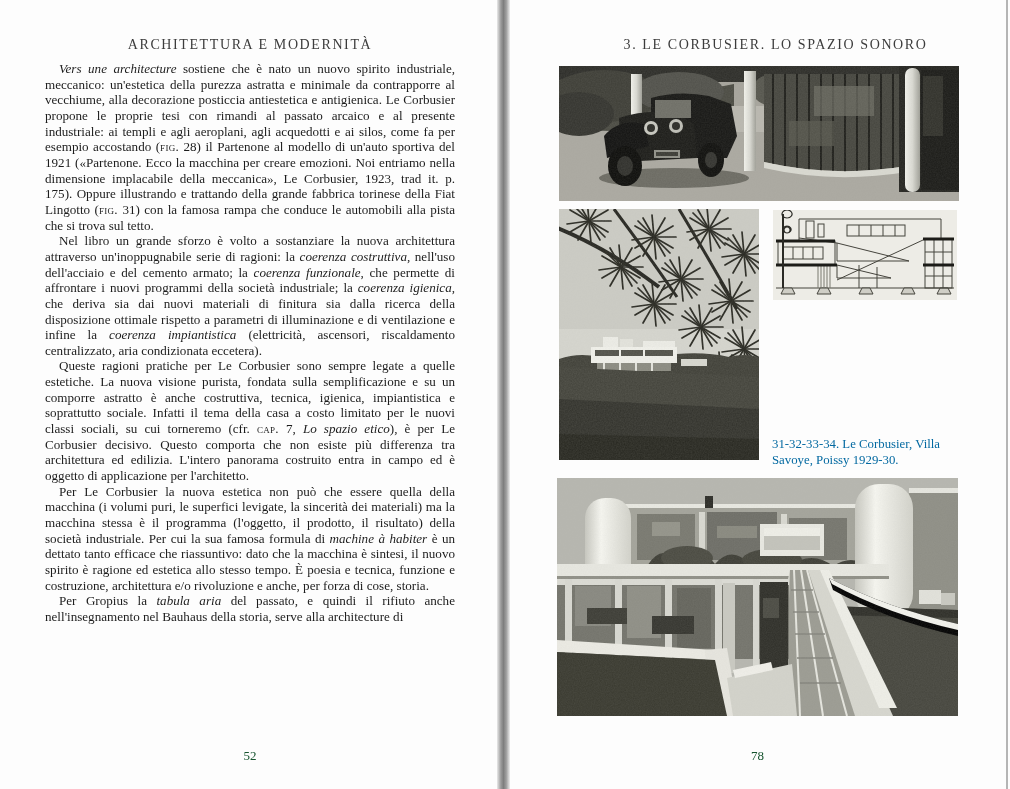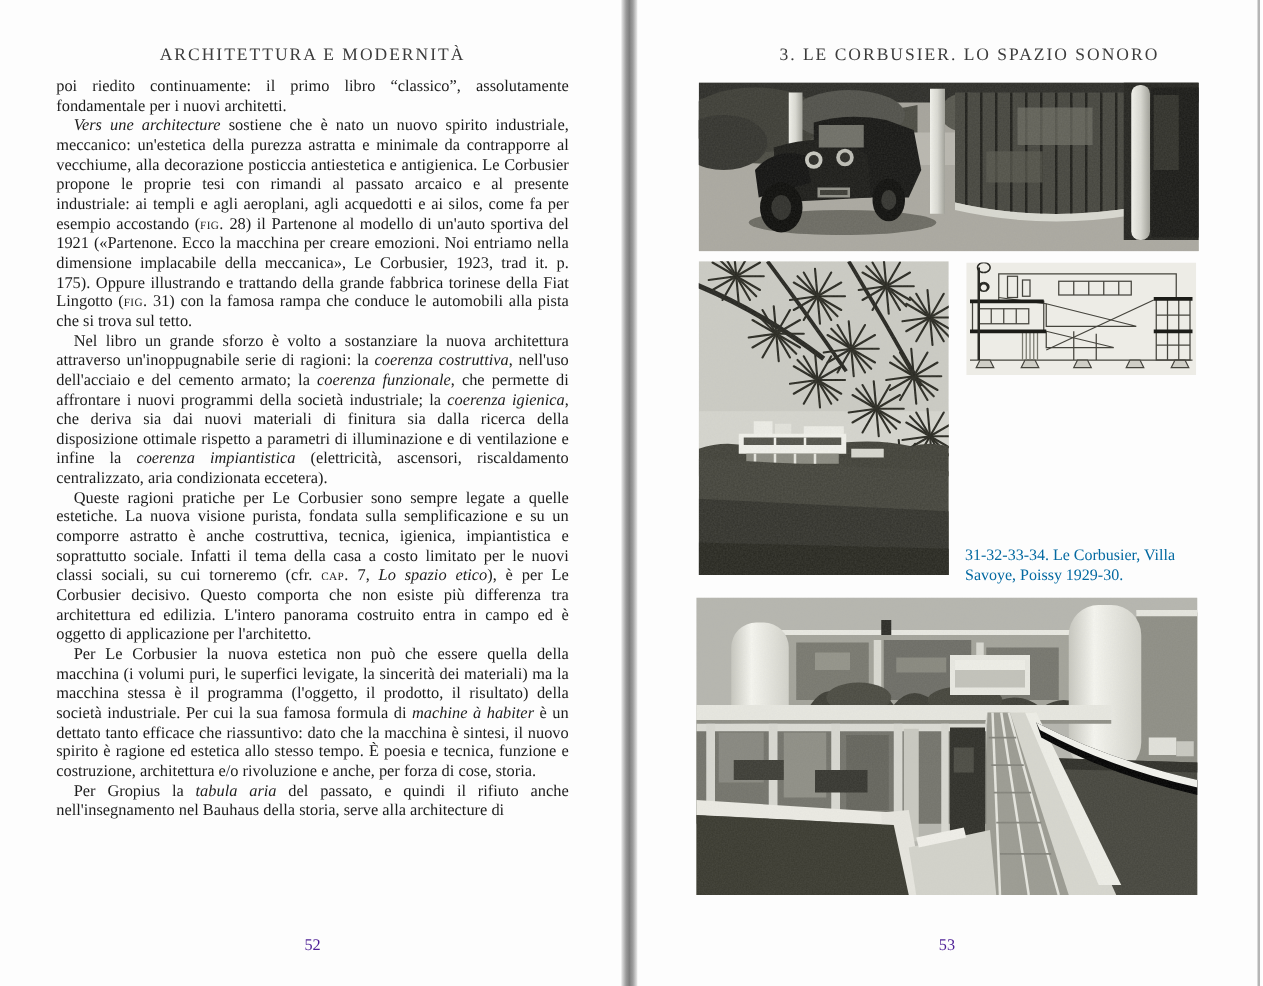--- a/index.html
+++ b/index.html
@@ -15,21 +15,21 @@
   .rh-left{left:45px;width:410px;}
   .rh-right{left:575px;width:401px;}
   
   .textblock{position:absolute;left:45px;top:61px;width:410px;
              font-size:13.1px;line-height:15.65px;text-align:justify;}
   .textblock p{margin:0;padding:0;}
   .textblock p.ind{text-indent:14px;}
   .it{font-style:italic;margin-top:20px;}
   .sc{font-variant:small-caps;letter-spacing:.3px;}
   
-  .pagenum{position:absolute;top:748px;text-align:center;font-size:13px;color:#4c1d95;}
+  .pagenum{position:absolute;top:748px;text-align:center;font-size:13px;color:#14532d;}
   .pn-left{left:45px;width:410px;}
   .pn-right{left:557px;width:401px;}
   
   .fig{position:absolute;display:block;}
   .fig svg{display:block;}
   .fig-car{left:559px;top:66px;width:400px;height:135px;}
   .fig-meadow{left:559px;top:209px;width:200px;height:251px;}
   .fig-section{left:773px;top:210px;width:184px;height:90px;}
   .fig-terrace{left:557px;top:478px;width:401px;height:238px;}
   .caption{position:absolute;left:772px;top:437px;width:192px;
@@ -39,21 +39,20 @@
 <body>
 
 <div class="scan">
 
   <div class="gutter"></div>
   <div class="edge-line"></div>
 
   <div class="running-header rh-left">ARCHITETTURA E MODERNITÀ</div>
 
   <div class="textblock">
-      <p class=""><span>poi riedito continuamente: il primo libro “classico”, assolutamente fondamentale per i nuovi architetti.</span></p>
       <p class="ind"><span class="it">Vers une architecture</span><span> sostiene che è nato un nuovo spirito industriale, meccanico: un'estetica della purezza astratta e minimale da contrapporre al vecchiume, alla decorazione posticcia antiestetica e antigienica. Le Corbusier propone le proprie tesi con rimandi al passato arcaico e al presente industriale: ai templi e agli aeroplani, agli acquedotti e ai silos, come fa per esempio accostando (</span><span class="sc">fig.</span><span> 28) il Partenone al modello di un'auto sportiva del 1921 («Partenone. Ecco la macchina per creare emozioni. Noi entriamo nella dimensione implacabile della meccanica», Le Corbusier, 1923, trad it. p. 175). Oppure illustrando e trattando della grande fabbrica torinese della Fiat Lingotto (</span><span class="sc">fig.</span><span> 31) con la famosa rampa che conduce le automobili alla pista che si trova sul tetto.</span></p>
       <p class="ind"><span>Nel libro un grande sforzo è volto a sostanziare la nuova architettura attraverso un'inoppugnabile serie di ragioni: la </span><span class="it">coerenza costruttiva</span><span>, nell'uso dell'acciaio e del cemento armato; la </span><span class="it">coerenza funzionale</span><span>, che permette di affrontare i nuovi programmi della società industriale; la </span><span class="it">coerenza igienica</span><span>, che deriva sia dai nuovi materiali di finitura sia dalla ricerca della disposizione ottimale rispetto a parametri di illuminazione e di ventilazione e infine la </span><span class="it">coerenza impiantistica</span><span> (elettricità, ascensori, riscaldamento centralizzato, aria condizionata eccetera).</span></p>
       <p class="ind"><span>Queste ragioni pratiche per Le Corbusier sono sempre legate a quelle estetiche. La nuova visione purista, fondata sulla semplificazione e su un comporre astratto è anche costruttiva, tecnica, igienica, impiantistica e soprattutto sociale. Infatti il tema della casa a costo limitato per le nuovi classi sociali, su cui torneremo (cfr. </span><span class="sc">cap.</span><span> 7, </span><span class="it">Lo spazio etico</span><span>), è per Le Corbusier decisivo. Questo comporta che non esiste più differenza tra architettura ed edilizia. L'intero panorama costruito entra in campo ed è oggetto di applicazione per l'architetto.</span></p>
       <p class="ind"><span>Per Le Corbusier la nuova estetica non può che essere quella della macchina (i volumi puri, le superfici levigate, la sincerità dei materiali) ma la macchina stessa è il programma (l'oggetto, il prodotto, il risultato) della società industriale. Per cui la sua famosa formula di </span><span class="it">machine à habiter</span><span> è un dettato tanto efficace che riassuntivo: dato che la macchina è sintesi, il nuovo spirito è ragione ed estetica allo stesso tempo. È poesia e tecnica, funzione e costruzione, architettura e/o rivoluzione e anche, per forza di cose, storia.</span></p>
       <p class="ind"><span>Per Gropius la </span><span class="it">tabula aria</span><span> del passato, e quindi il rifiuto anche nell'insegnamento nel Bauhaus della storia, serve alla architecture di</span></p>
     </div>
 
   <div class="pagenum pn-left">52</div>
 
   <div class="running-header rh-right">3.  LE CORBUSIER. LO SPAZIO SONORO</div>
@@ -354,15 +353,15 @@
         <polygon points="0,162 158,172 162,182 0,174" fill="#ecebe4"></polygon>
         <polygon points="148,172 170,170 182,238 150,238" fill="#e7e6df"></polygon>
         <polygon points="0,174 158,182 170,238 0,238" fill="#39392f"></polygon>
         <polygon points="170,200 235,186 240,238 176,238" fill="#d3d3cb"></polygon>
         <polygon points="176,192 214,184 216,192 178,200" fill="#f0efe9"></polygon>
       </g>
       <rect width="401" height="238" filter="url(#gr3)" opacity=".2"></rect>
     </svg>
   </div>
 
-  <div class="pagenum pn-right">53</div>
+  <div class="pagenum pn-right">78</div>
 
 </div>
 
 </body></html>

